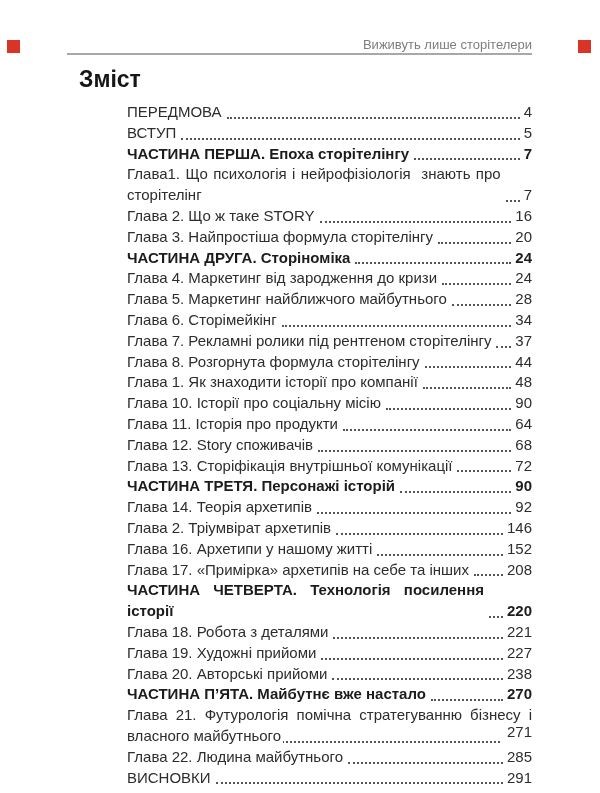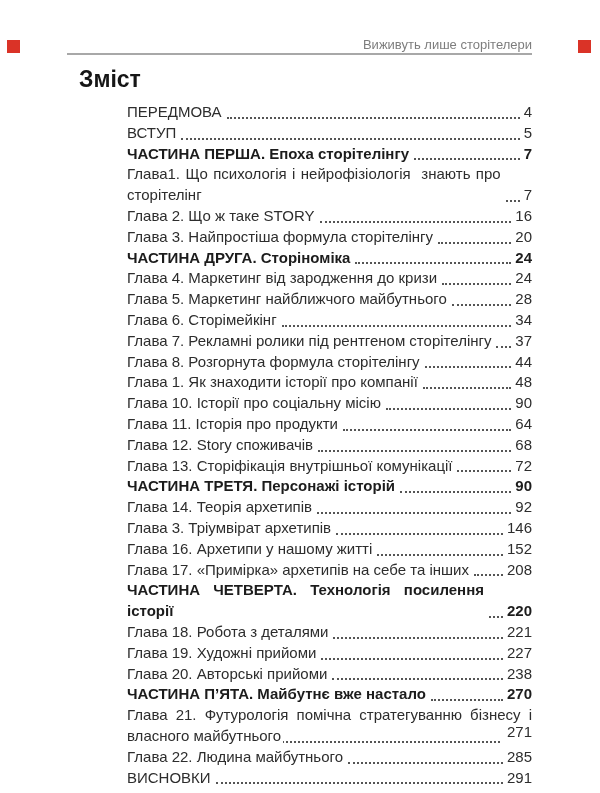--- a/index.html
+++ b/index.html
@@ -163,21 +163,21 @@
     <span class="t">ЧАСТИНА ТРЕТЯ. Персонажі історій</span>
     <span class="leader"></span>
     <span class="p">90</span>
   </div>
         <div class="row">
     <span class="t">Глава 14. Теорія архетипів</span>
     <span class="leader"></span>
     <span class="p">92</span>
   </div>
         <div class="row">
-    <span class="t">Глава 3. Тріумвірат архетипів</span>
+    <span class="t">Глава 2. Тріумвірат архетипів</span>
     <span class="leader"></span>
     <span class="p">146</span>
   </div>
         <div class="row">
     <span class="t">Глава 16. Архетипи у нашому житті</span>
     <span class="leader"></span>
     <span class="p">152</span>
   </div>
         <div class="row">
     <span class="t">Глава 17. «Примірка» архетипів на себе та інших</span>

